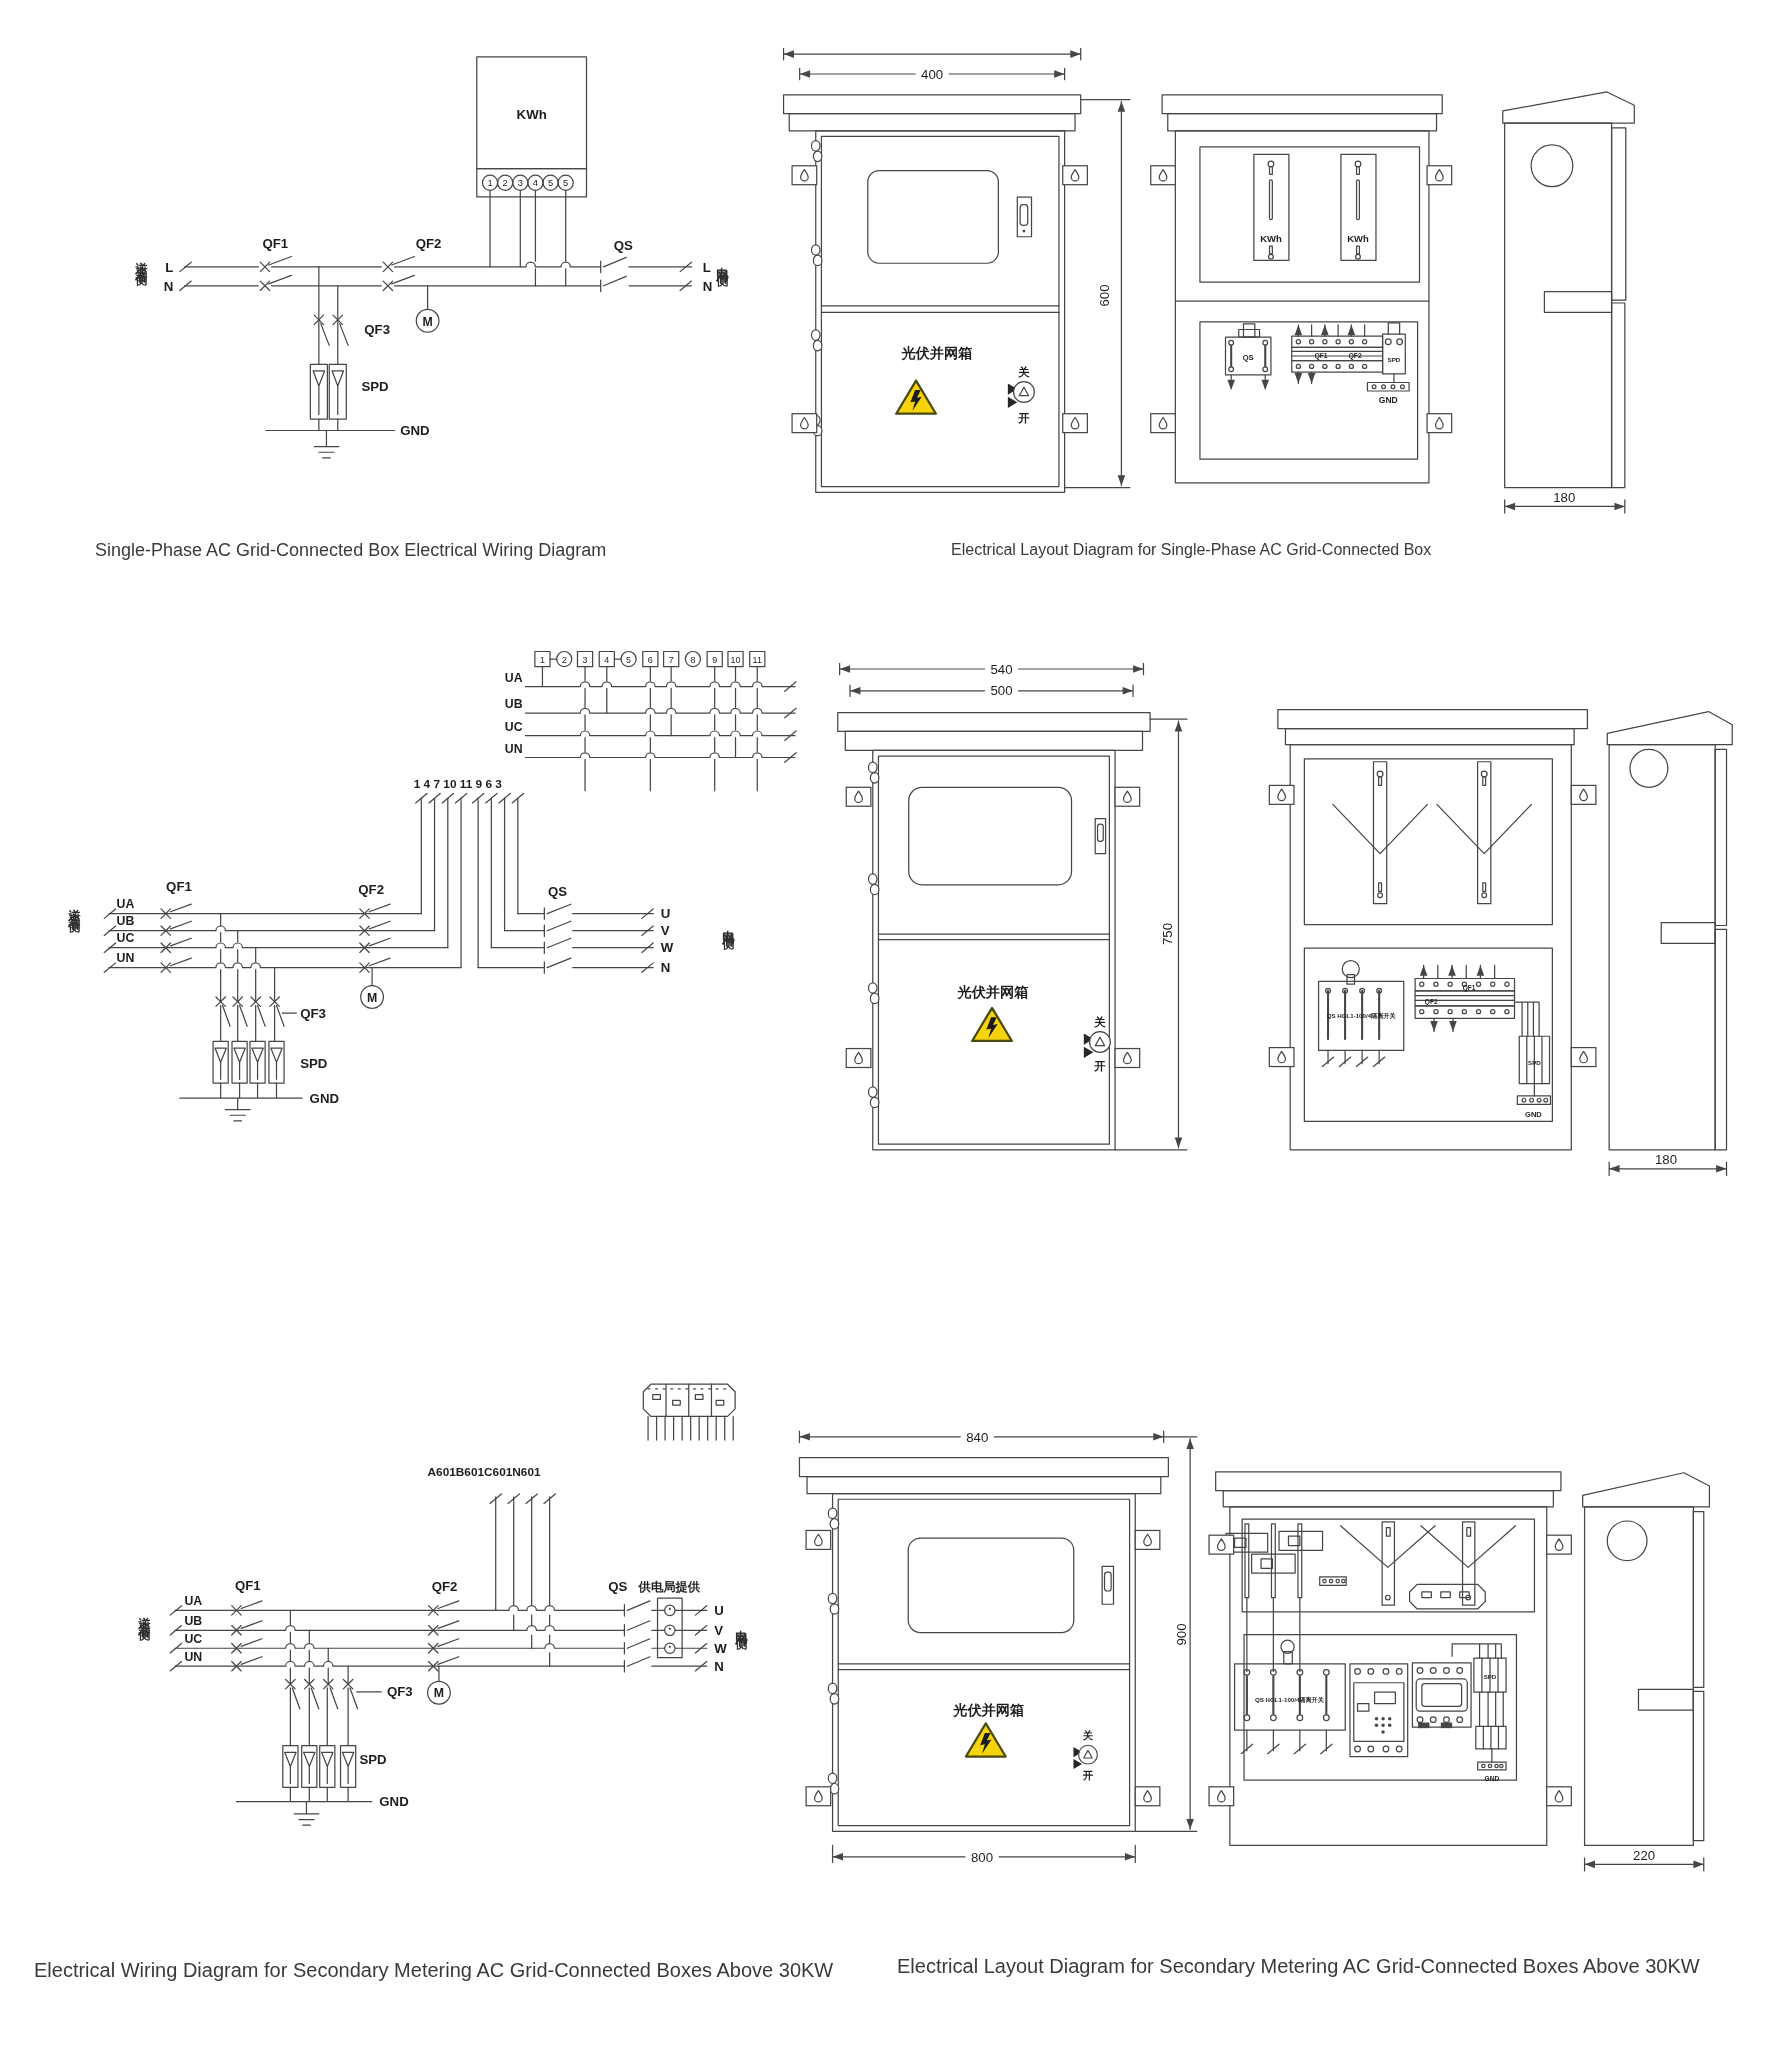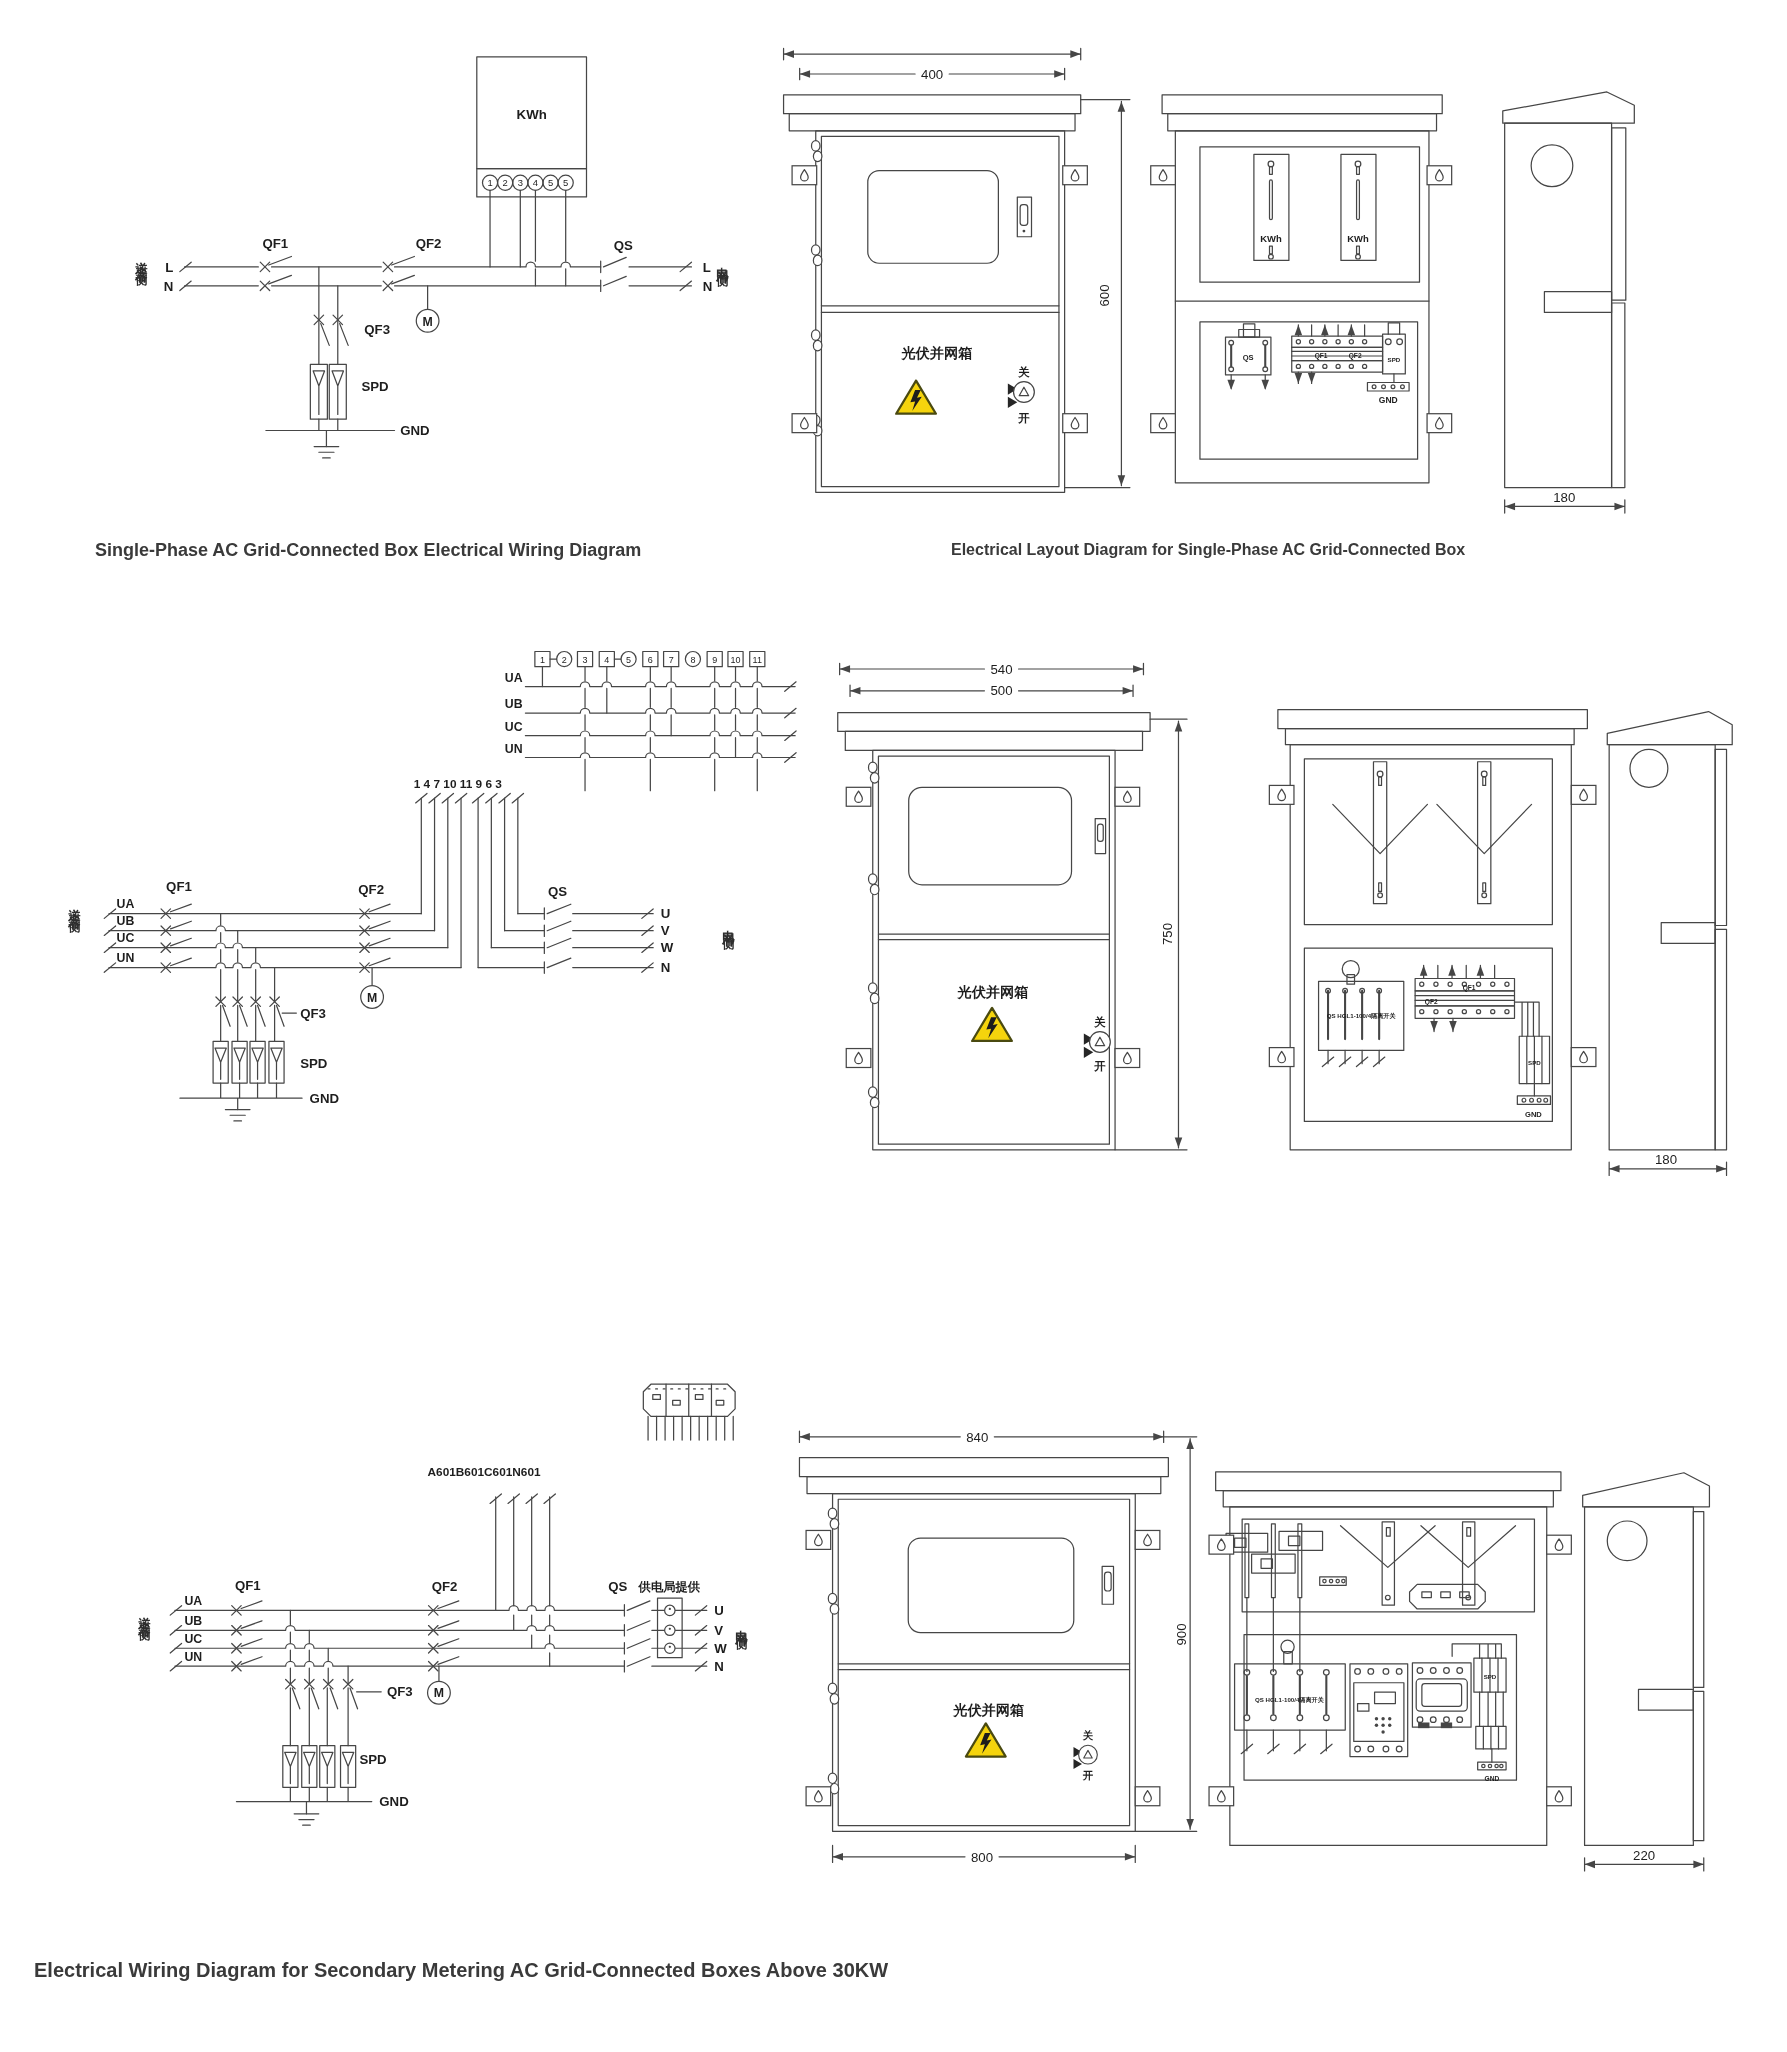--- a/index.html
+++ b/index.html
@@ -5,21 +5,21 @@
   html,body{margin:0;padding:0;background:#fff;}
   #page{position:relative;width:1788px;height:2053px;background:#fff;overflow:hidden;
         font-family:"Liberation Sans",sans-serif;}
   svg{position:absolute;overflow:visible;}
   .s{stroke:#464646;stroke-width:1.3;fill:none;stroke-linecap:round;stroke-linejoin:round;}
   .s2{stroke:#464646;stroke-width:2.2;fill:none;stroke-linecap:round;}
   .sw{stroke:#464646;stroke-width:1.3;fill:#fff;}
   .fb{fill:#464646;stroke:none;}
   text{font-family:"Liberation Sans",sans-serif;fill:#1e1e1e;}
   .tb{font-weight:bold;}
-  .cap{position:absolute;font-weight:bold;color:#3a3a3a;white-space:nowrap;}
+  .cap{position:absolute;font-weight:normal;color:#3a3a3a;white-space:nowrap;}
   .vt{position:absolute;writing-mode:vertical-rl;text-orientation:upright;
       font-size:12.3px;font-weight:bold;color:#2e2e2e;letter-spacing:3.8px;line-height:1;}
 </style>
 </head>
 <body>
 
 <div id="page">
 
   <svg width="0" height="0">
     <defs>
@@ -778,15 +778,16 @@
   <div class="vt" style="left:135px;top:252px">逆变器侧</div>
   <div class="vt" style="left:716px;top:257px">电网侧</div>
   <div class="vt" style="left:68px;top:899px">逆变器侧</div>
   <div class="vt" style="left:722px;top:920px">电网侧</div>
   <div class="vt" style="left:138px;top:1607px">逆变器侧</div>
   <div class="vt" style="left:735px;top:1620px">电网侧</div>
 
   <div class="cap" style="left:95px;top:540px;font-size:18px">Single-Phase AC Grid-Connected Box Electrical Wiring Diagram</div>
   <div class="cap" style="left:951px;top:541px;font-size:16px">Electrical Layout Diagram for Single-Phase AC Grid-Connected Box</div>
   <div class="cap" style="left:34px;top:1959px;font-size:20px">Electrical Wiring Diagram for Secondary Metering AC Grid-Connected Boxes Above 30KW</div>
+  <div class="cap" style="left:897px;top:1955px;font-size:20px">Electrical Layout Diagram for Secondary Metering AC Grid-Connected Boxes Above 30KW</div>
 
 </div>
 
 
 </body></html>

